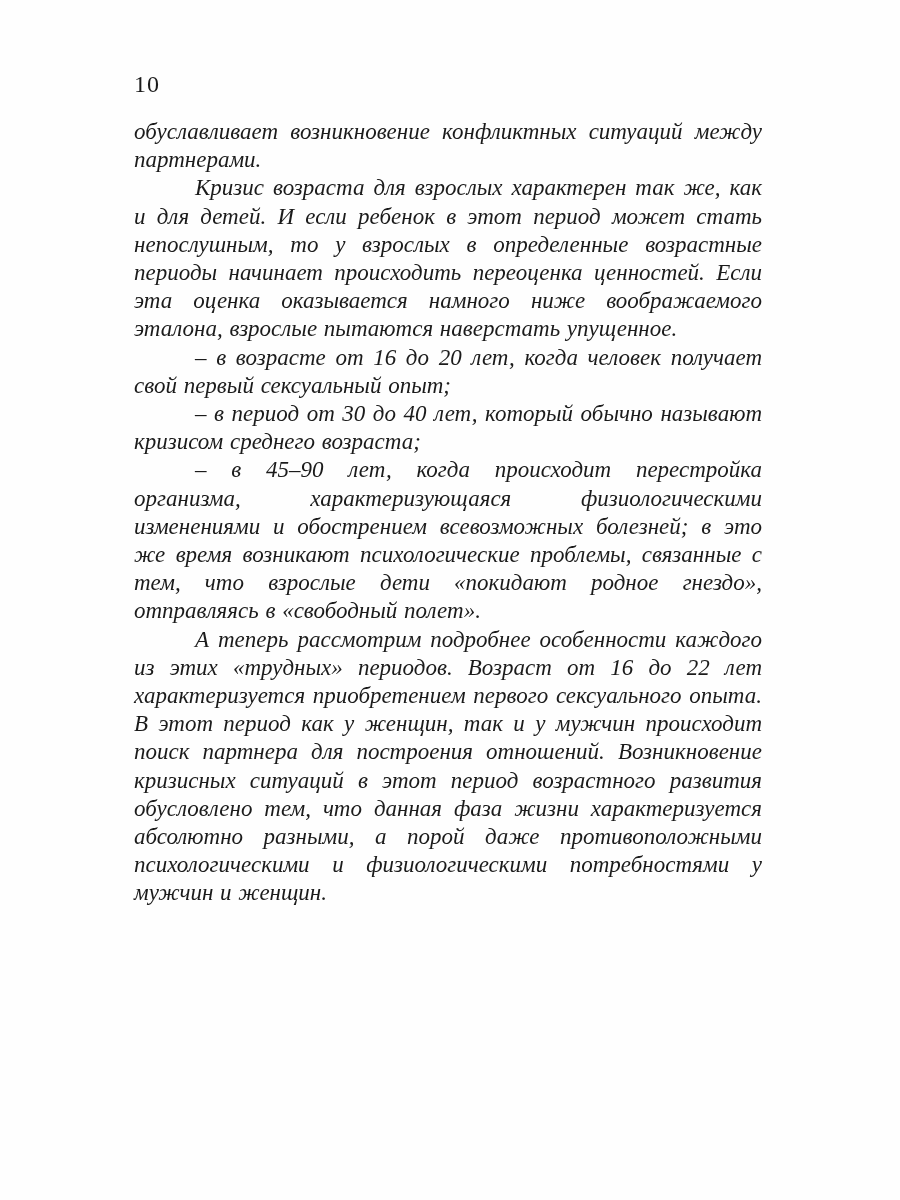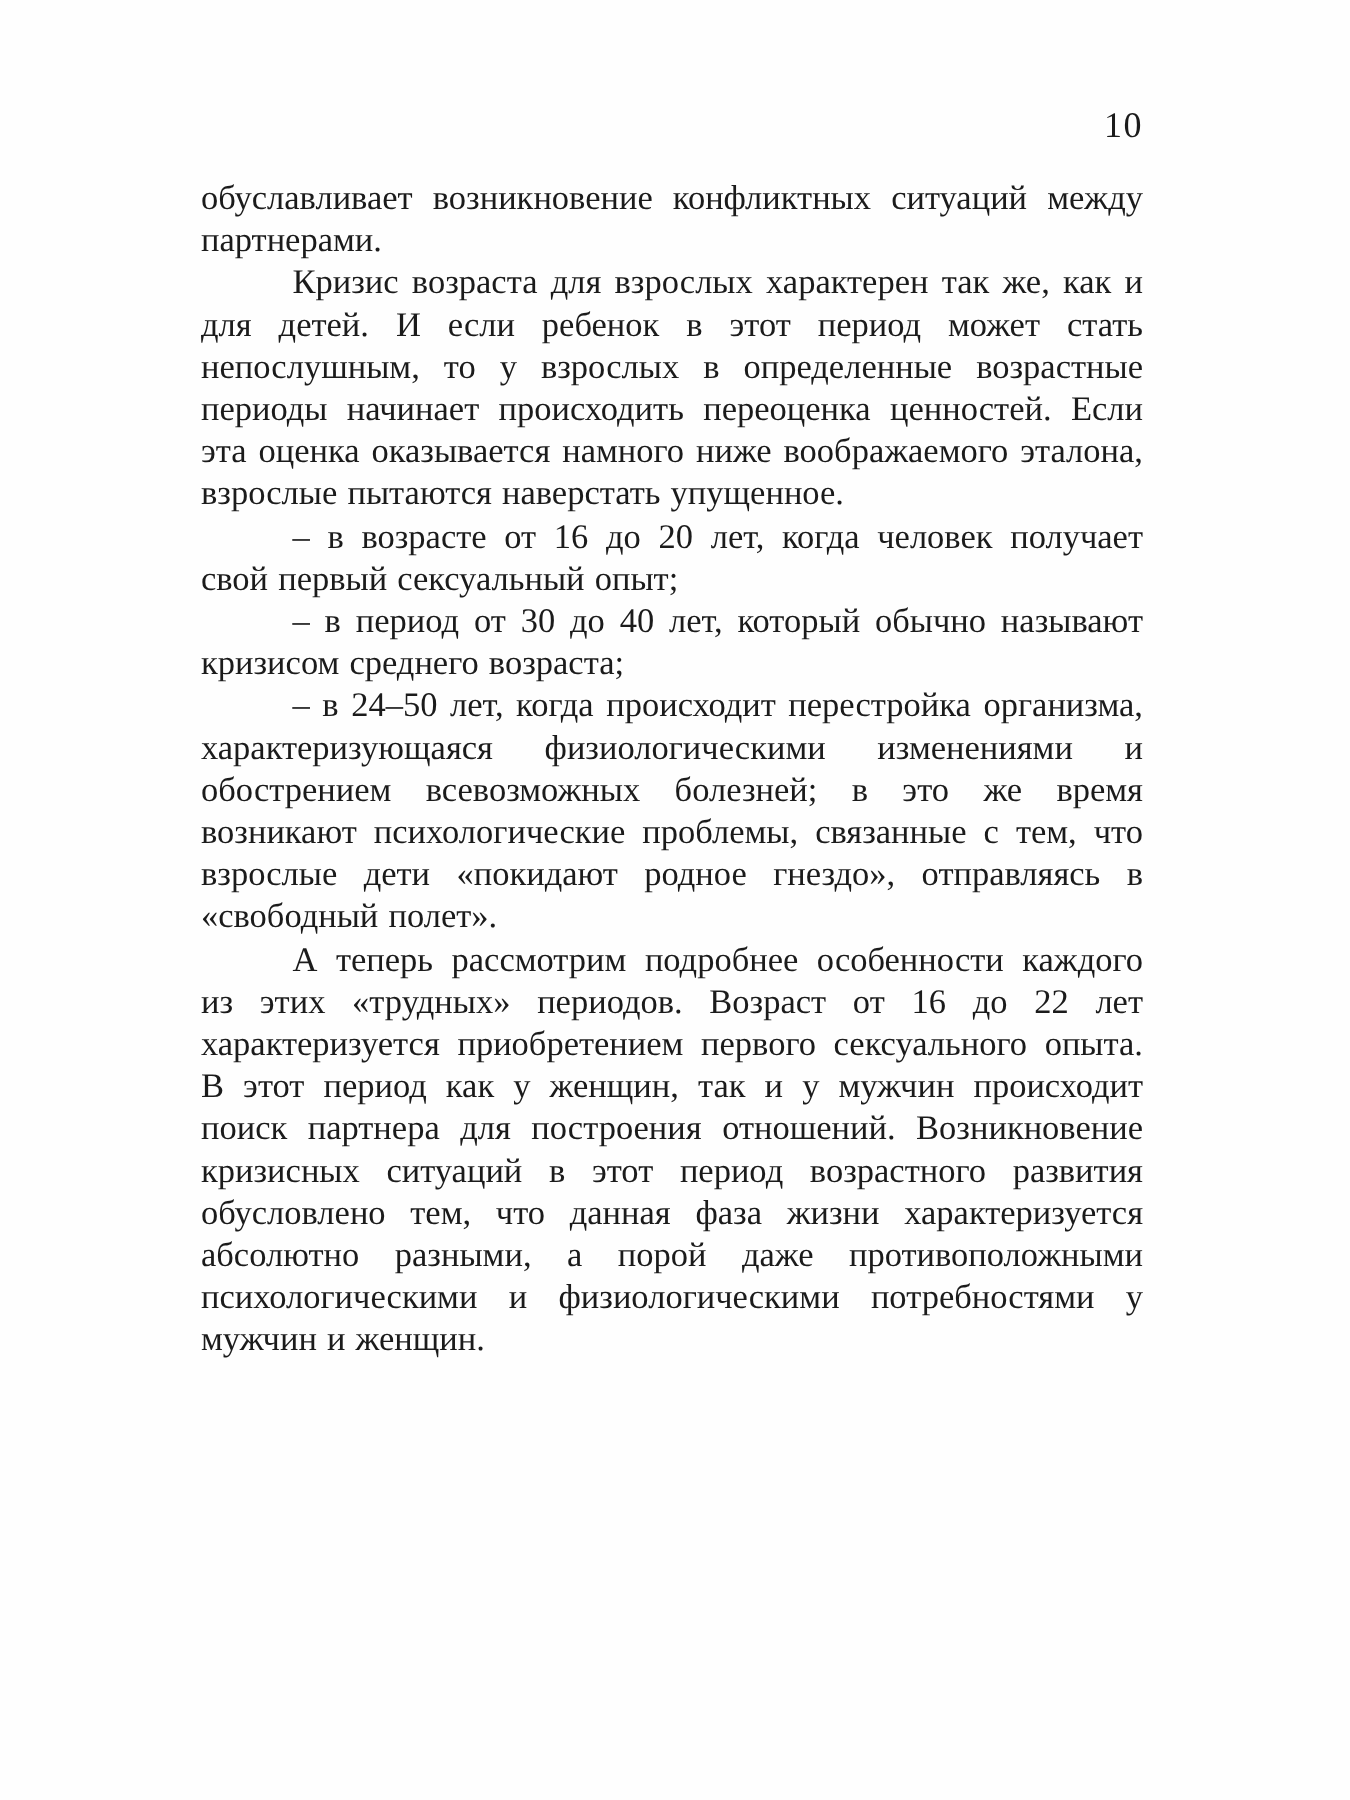--- a/index.html
+++ b/index.html
@@ -12,33 +12,34 @@
     width: 900px;
     height: 1200px;
     background: #fefefe;
     box-sizing: border-box;
     padding: 70px 138px 0 134px;
     font-family: "Liberation Serif", "DejaVu Serif", serif;
     color: #1b1b1b;
     overflow: hidden;
   }
   .page-number {
-    text-align: right;
+    text-align: left;
     font-size: 24px;
     line-height: 28px;
     margin: 0 0 20px 0;
     letter-spacing: 1px;
   }
   .body-text p {
     margin: 0;
     font-size: 23px;
     line-height: 28.2px;
     text-align: justify;
     text-indent: 61px;
     word-spacing: 1px;
+    font-style: italic;
   }
   .body-text p.no-indent {
     text-indent: 0;
   }
   .body-text p.italic {
   }
 </style>
 </head>
 <body>
 
@@ -49,17 +50,17 @@
     <p class="no-indent">обуславливает возникновение конфликтных ситуаций между партнерами.</p>
 
     <p class="italic">Кризис возраста для взрослых характерен так же, как и для детей. И если ребенок в этот период может стать непослушным, то у взрослых в определенные возрастные периоды начинает происходить переоценка ценностей. Если эта оценка оказывается намного ниже воображаемого эталона, взрослые пытаются наверстать упущенное.</p>
 
 
     <p>– в возрасте от 16 до 20 лет, когда человек получает свой первый сексуальный опыт;</p>
 
 
     <p>– в период от 30 до 40 лет, который обычно называют кризисом среднего возраста;</p>
 
-    <p>– в 24–50 лет, когда происходит перестройка организма, характеризующаяся физиологическими изменениями и обострением всевозможных болезней; в это же время возникают психологические проблемы, связанные с тем, что взрослые дети «покидают родное гнездо», отправляясь в «свободный полет».</p>
+    <p>– в 45–90 лет, когда происходит перестройка организма, характеризующаяся физиологическими изменениями и обострением всевозможных болезней; в это же время возникают психологические проблемы, связанные с тем, что взрослые дети «покидают родное гнездо», отправляясь в «свободный полет».</p>
 
     <p>А теперь рассмотрим подробнее особенности каждого из этих «трудных» периодов. Возраст от 16 до 22 лет характеризуется приобретением первого сексуального опыта. В этот период как у женщин, так и у мужчин происходит поиск партнера для построения отношений. Возникновение кризисных ситуаций в этот период возрастного развития обусловлено тем, что данная фаза жизни характеризуется абсолютно разными, а порой даже противоположными психологическими и физиологическими потребностями у мужчин и женщин.</p>
   </div>
 </div>
 
 </body></html>

